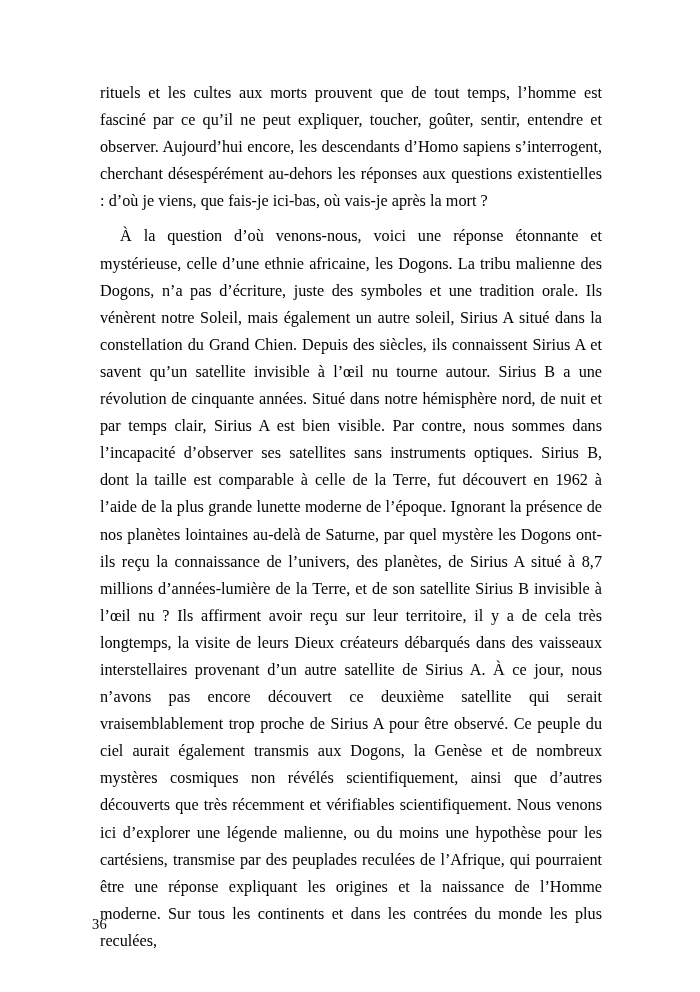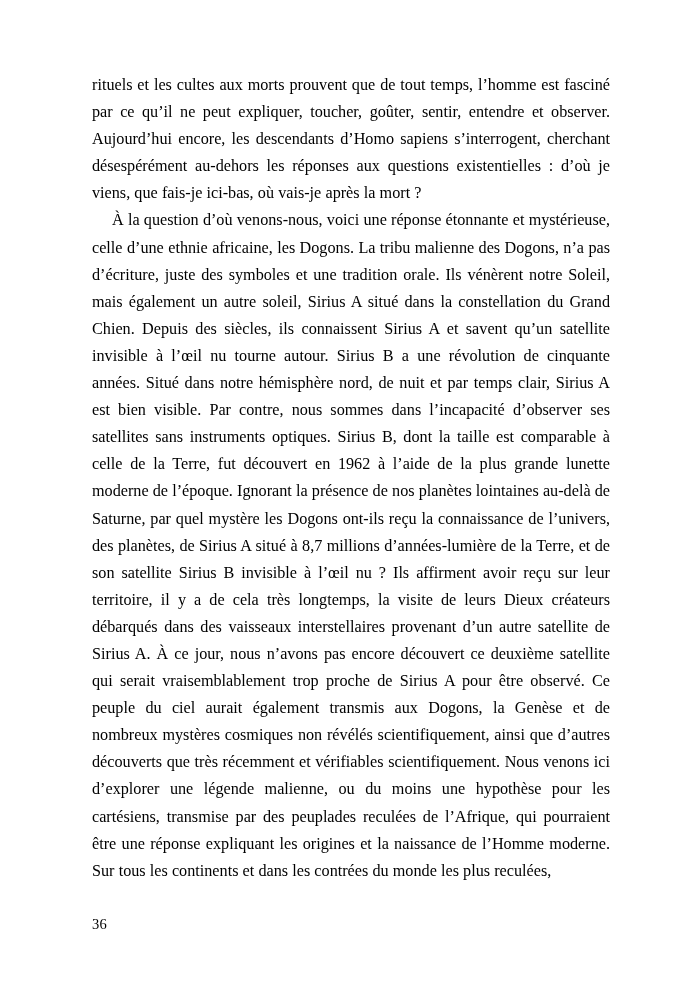--- a/index.html
+++ b/index.html
@@ -21,21 +21,21 @@
     overflow: hidden;
     box-sizing: border-box;
   }
   .text-block {
     position: absolute;
     left: 92px;
     top: 72px;
     width: 518px;
   }
   .para {
-    margin: 0;
+    margin: 8px;
     text-align: justify;
     text-justify: inter-word;
     font-size: 16.2px;
     line-height: 27.1px;
     text-indent: 20px;
     hyphens: none;
     -webkit-hyphens: none;
     word-spacing: 0.1px;
     color: #000000;
   }

